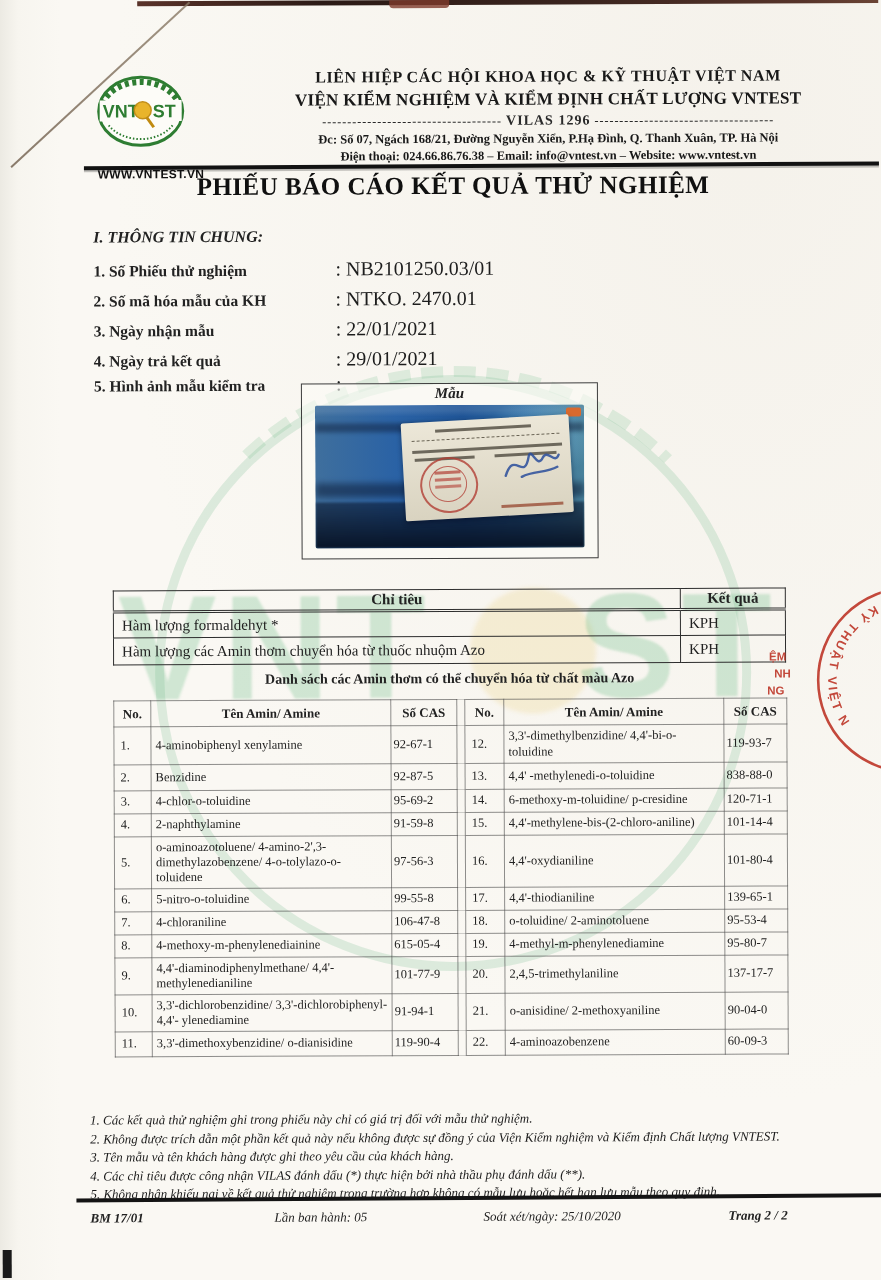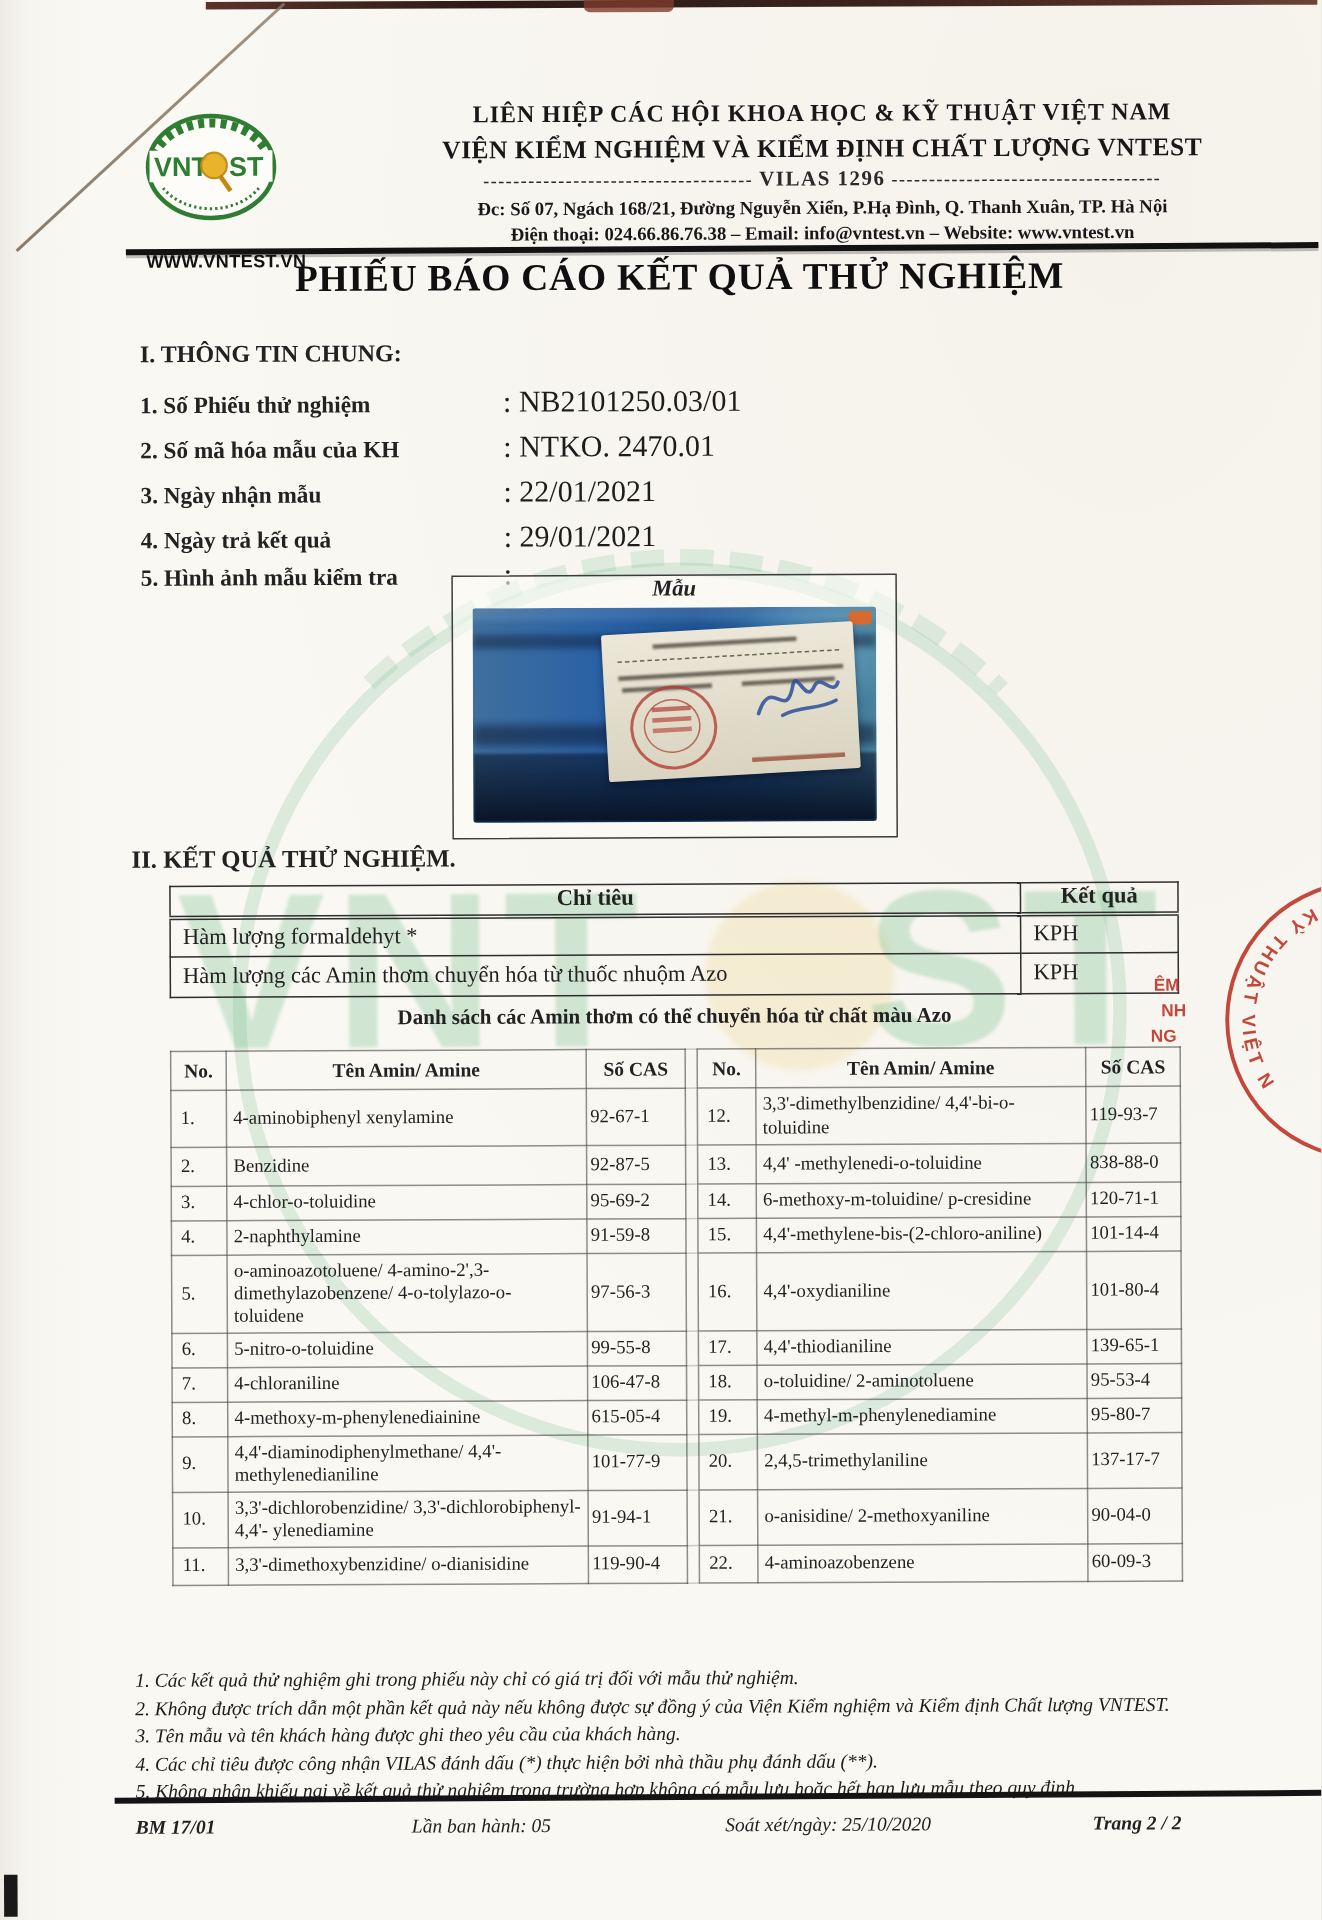--- a/index.html
+++ b/index.html
@@ -38,21 +38,21 @@
   .hdr .l1{font-size:16px;font-weight:bold;letter-spacing:.6px;}
   .hdr .l2{font-size:17px;font-weight:bold;letter-spacing:.3px;margin-top:4px;}
   .hdr .l3{font-size:12px;font-weight:bold;margin-top:3px;color:#2a2a2a;letter-spacing:1px;white-space:nowrap;overflow:hidden;}
   .hdr .l4{font-size:12.5px;font-weight:bold;margin-top:3px;}
   .hdr .l5{font-size:12.5px;font-weight:bold;margin-top:2px;}
   .rule{position:absolute;left:86px;top:164px;width:795px;height:4px;background:#121212;
     box-shadow:0 2px 0 rgba(20,20,20,.25);transform:rotate(-0.1deg);}
   .title{position:absolute;left:60px;top:172px;width:790px;text-align:center;
     font-size:25px;font-weight:bold;letter-spacing:.5px;color:#101010;}
   
-  .sec1-h{position:absolute;left:95px;top:227px;font-size:16px;font-weight:bold;}
+  .sec1-h{position:absolute;left:95px;top:227px;font-size:16px;font-weight:bold;font-style:italic;}
   .info-row{position:absolute;left:95px;width:700px;font-size:15.5px;}
   .info-row .lab{display:inline-block;width:242px;font-weight:bold;}
   .info-row .val{display:inline-block;font-size:20px;color:#1d1d1d;}
   
   .sample-box{position:absolute;left:302px;top:383px;width:295px;height:174px;border:1.5px solid #3c3c3c;background:rgba(252,251,247,.6);}
   .sample-cap{position:absolute;left:0;top:1px;width:100%;text-align:center;font-style:italic;font-weight:bold;font-size:15px;}
   .photo{position:absolute;left:13px;top:21px;width:269px;height:143px;overflow:hidden;border-radius:2px;
     background:
       linear-gradient(180deg, rgba(255,255,255,.10) 0 4%, transparent 8%),
       linear-gradient(90deg, #3f6f9d 0, #2a62a5 30%, #1f5496 55%, #2e6aa0 78%, #49829b 100%);}
@@ -173,21 +173,20 @@
             <div class="stamp-t"></div>
           </div>
           <svg class="sig-svg" width="62" height="42" viewBox="0 0 62 42">
             <path d="M4 30 C 14 4, 22 38, 28 12 C 31 2, 36 26, 42 14 C 47 5, 54 22, 58 12 M 20 32 C 32 26, 44 30, 56 24" fill="none" stroke="#2a4d9b" stroke-width="2.4" stroke-linecap="round" opacity=".85"></path>
           </svg>
           <div class="name"></div>
         </div>
       </div>
     </div>
 
-    <div class="sec2-h">II. KẾT QUẢ THỬ NGHIỆM.</div>
 
     <table class="res-table">
       <colgroup>
           <col style="width:567px">
           <col style="width:105px">
         </colgroup>
       <tbody>
           <tr class="hd">
         <td>Chỉ tiêu</td>
         <td>Kết quả</td>

